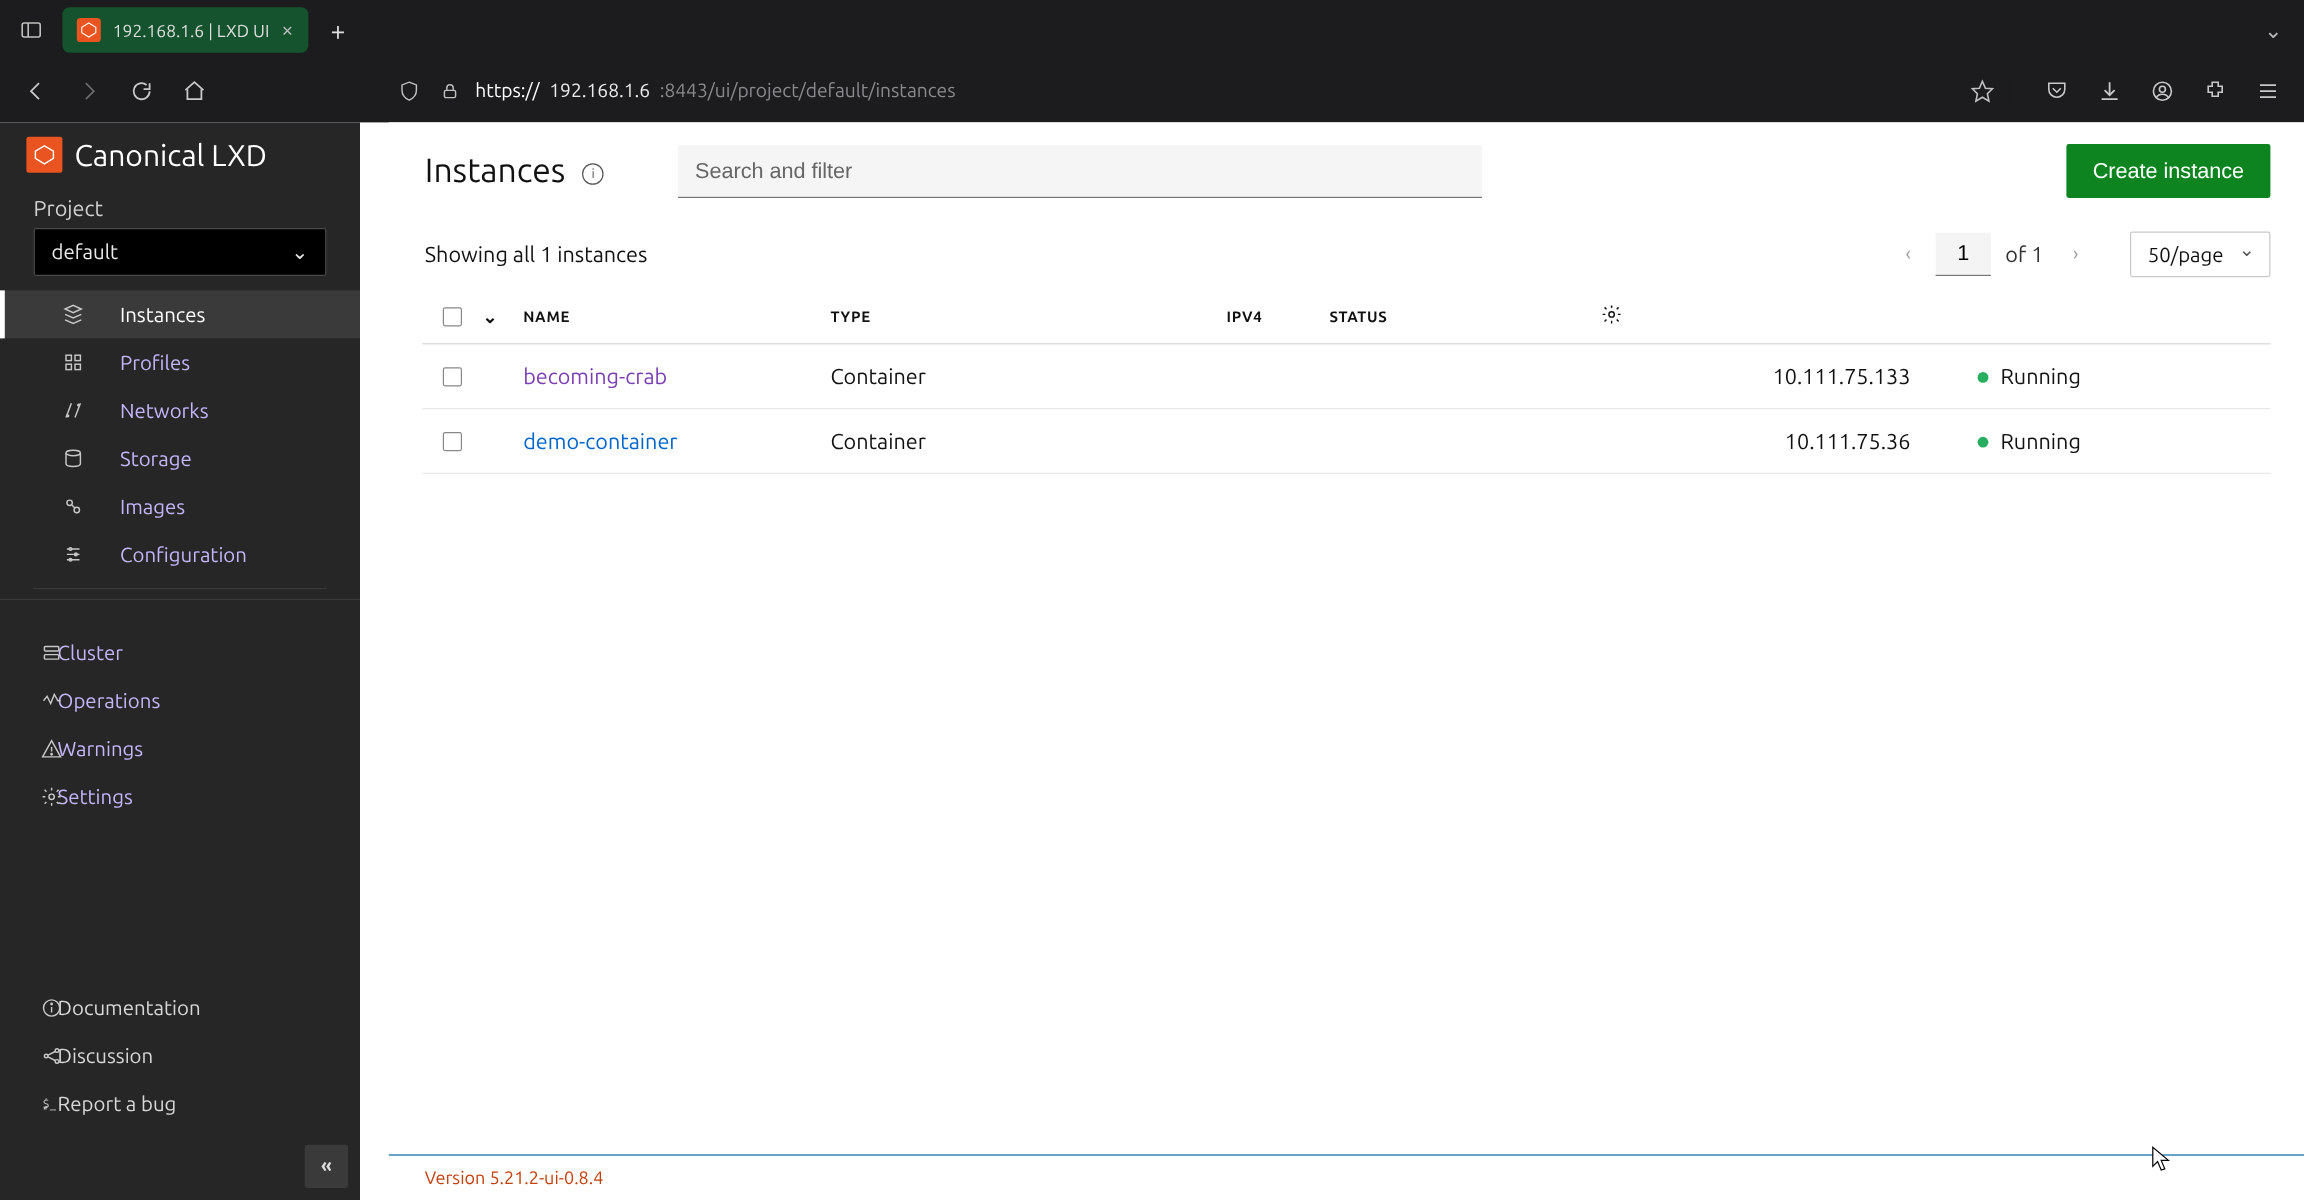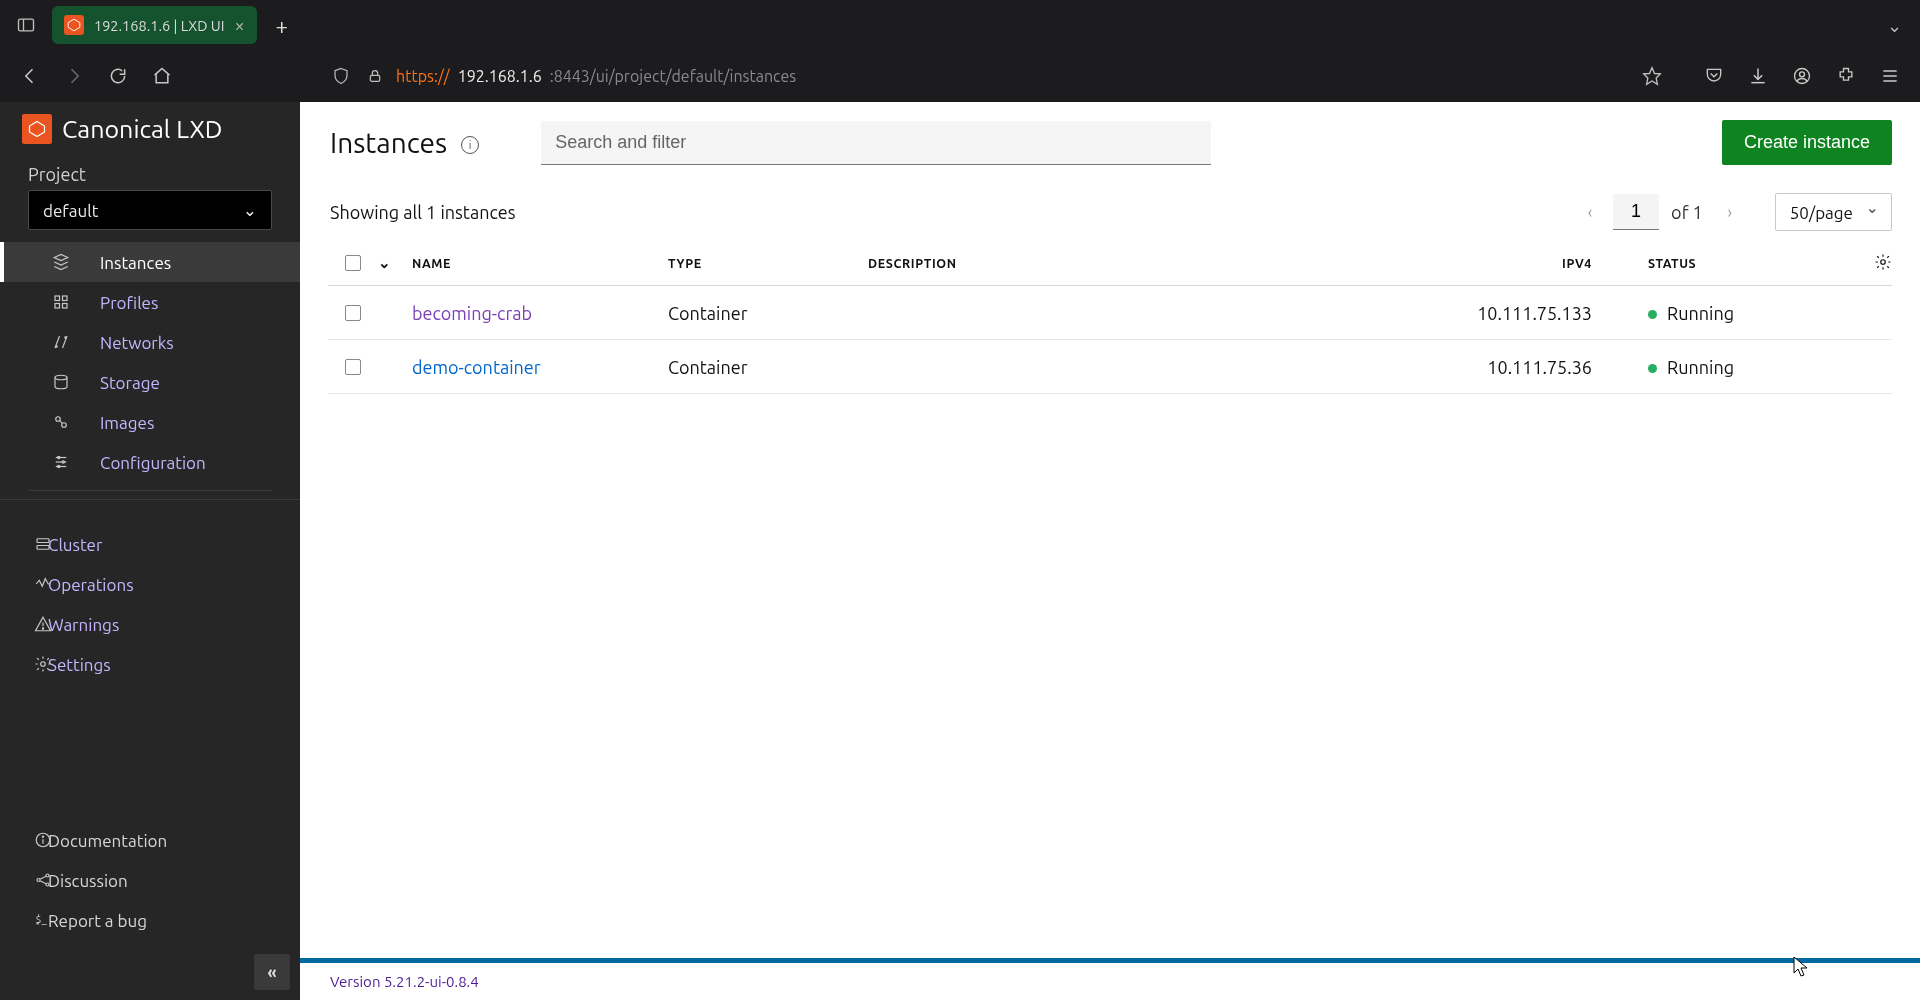--- a/index.html
+++ b/index.html
@@ -14,28 +14,28 @@
 .tab .close { margin-left:auto; color:#bbb; font-size:18px; line-height:1; }
 .newtab { width:34px; height:34px; display:flex; align-items:center; justify-content:center; color:#ddd; font-size:22px; border-radius:6px; }
 .titlebar .spacer { flex:1; }
 .chevdown { color:#bbb; font-size:18px; padding:6px 10px; }
 
 .toolbar { height: 52px; background:#1c1c1e; display:flex; align-items:center; padding:0 10px; gap:4px; color:#c0c0c0; }
 .tbtn { width:40px; height:40px; display:flex; align-items:center; justify-content:center; border-radius:6px; font-size:18px; }
 .tbtn.disabled { opacity: .45; }
 .urlbar { flex:1; height:40px; background:#1c1c1e; border-radius:8px; display:flex; align-items:center; padding:0 8px; gap:8px; color:#c6c6c6; font-size:16px; }
 .urlbar .shield, .urlbar .lock { width:26px; display:flex; justify-content:center; font-size:16px; }
-.urlbar .scheme { color:#f97316; }
+.urlbar .scheme { color:#ffffff; }
 .urlbar .host { color:#eaeaea; }
 .urlbar .path { color:#8a8a8e; }
 .urlbar .star { margin-left:auto; width:28px; display:flex; justify-content:center; }
 .right-tools { display:flex; gap:4px; margin-left:16px; }
 
 
-.app { position:absolute; top:102px; left:0; right:0; bottom:0; display:flex; background:#fff; height: calc(1000px - 102px); }
+.app { position:absolute; top:102px; left:0; right:0; bottom:0; display:flex; background:#fff; height: calc(1000px - 102px); gap: 24px; }
 
 
 .sidebar { width: 300px; background:#262626; color:#d0d0d0; display:flex; flex-direction:column; position:relative; }
 .brand { display:flex; align-items:center; gap:10px; padding:12px 12px 10px 8px; color:#fff; font-size:25px; font-weight:400; }
 .brand .logo { width:30px; height:30px; background:#e95420; border-radius:2px; display:flex; align-items:center; justify-content:center; font-size:16px; margin-left:14px; }
 .sec-label { padding: 10px 28px 6px; color:#d0d0d0; font-size:18px; }
 .project-select { margin: 0 28px 8px; height:40px; background:#000000; border:1px solid #4a4a4a; border-radius:2px; display:flex; align-items:center; padding:0 14px; color:#eaeaea; font-size:17px; position:relative; }
 .project-select .chev { margin-left:auto; }
 
 .nav { padding-top:4px; }
@@ -86,21 +86,21 @@
 .col-actions{ width:80px; text-align:right; }
 .gear { font-size:18px; color:#111; display:inline-flex; }
 
 .row { display:flex; align-items:center; border-bottom:1px solid #e7e7e7; height:54px; font-size:18px; color:#111; }
 .row .col-name a { color:#0066cc; text-decoration:none; }
 .row.visited .col-name a { color:#7a3fb3; }
 .status-dot { width:9px; height:9px; background:#27ae60; border-radius:50%; display:inline-block; margin-right:10px; vertical-align:middle; }
 
 .chk { width:16px; height:16px; border:1.5px solid #888; display:inline-block; border-radius:2px; }
 
-.footer { position:absolute; bottom:0; left:0; right:0; border-top:5px solid #0369a1; padding:10px 30px; font-size:15px; color:#4c1d95; background:#fff; display:flex; align-items:center; }
+.footer { position:absolute; bottom:0; left:0; right:0; border-top:1px solid #0369a1; padding:10px 30px; font-size:15px; color:#c2410c; background:#fff; display:flex; align-items:center; }
 
 .nav .sep { height:1px; background:#3a3a3a; margin:8px 28px; }
 
 
 .ico svg { width:18px; height:18px; stroke:#c8c8c8; fill:none; stroke-width:1.6; }
 .group2 .item .ico svg, .bottom-links .item .ico svg { stroke:#c8c8c8; }
 
 .cursor { position:absolute; right:110px; bottom:20px; font-size:18px; pointer-events:none; color:#000; }
 </style>
 </head>
@@ -394,21 +394,20 @@
     </div>
 
     <div class="table">
       <div class="thead">
         <div class="col-check">
             <span class="chk"></span>
           </div>
         <div class="col-caret">⌄</div>
         <div class="col-name">NAME</div>
         <div class="col-type">TYPE</div>
-        <div class="col-desc">DESCRIPTION</div>
         <div class="col-ipv4">IPV4</div>
         <div class="col-status">STATUS</div>
         <div class="col-actions"><span class="gear">
           <svg viewBox="0 0 24 24" width="18" height="18" stroke="#111" fill="none" stroke-width="1.6">
                 <circle cx="12" cy="12" r="3"></circle>
                 <path d="M12 2v3M12 19v3M4.2 4.2l2.1 2.1M17.7 17.7l2.1 2.1M2 12h3M19 12h3M4.2 19.8l2.1-2.1M17.7 6.3l2.1-2.1"></path>
               </svg>
         </span></div>
       </div>
 

